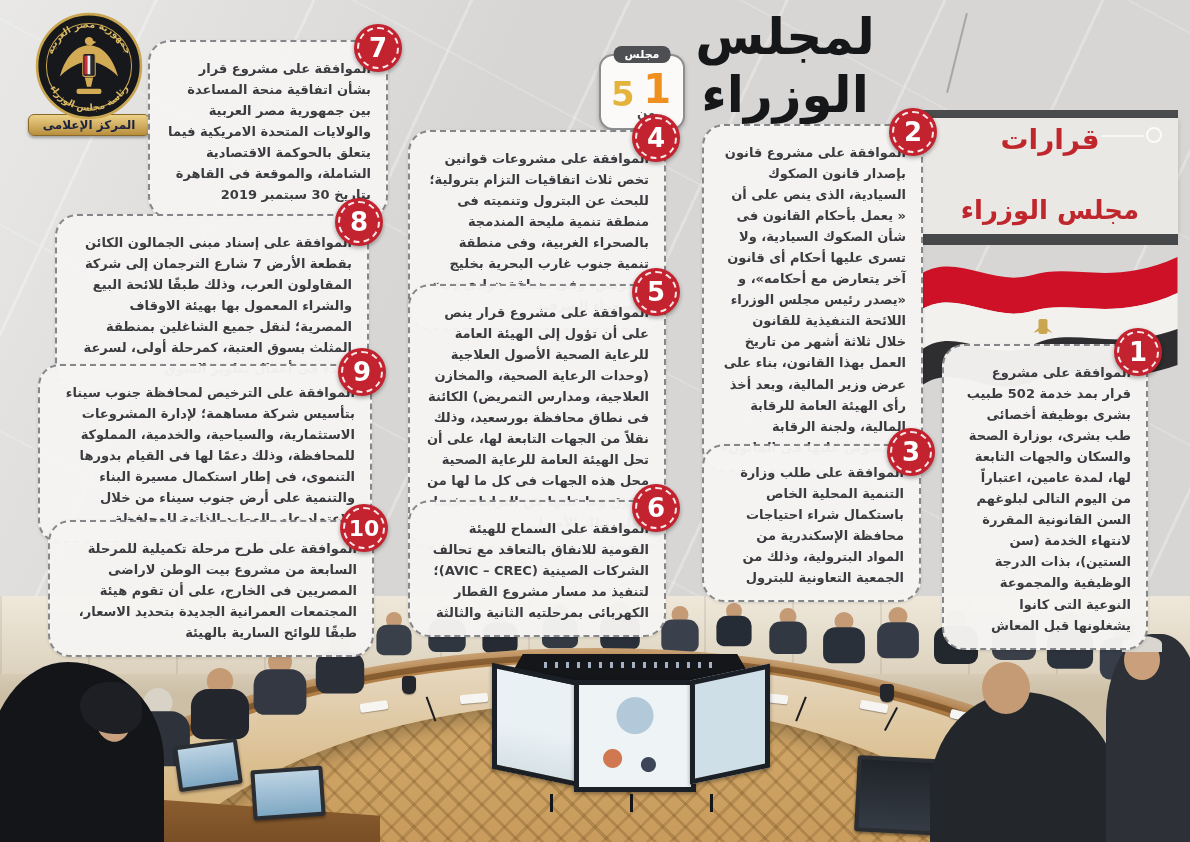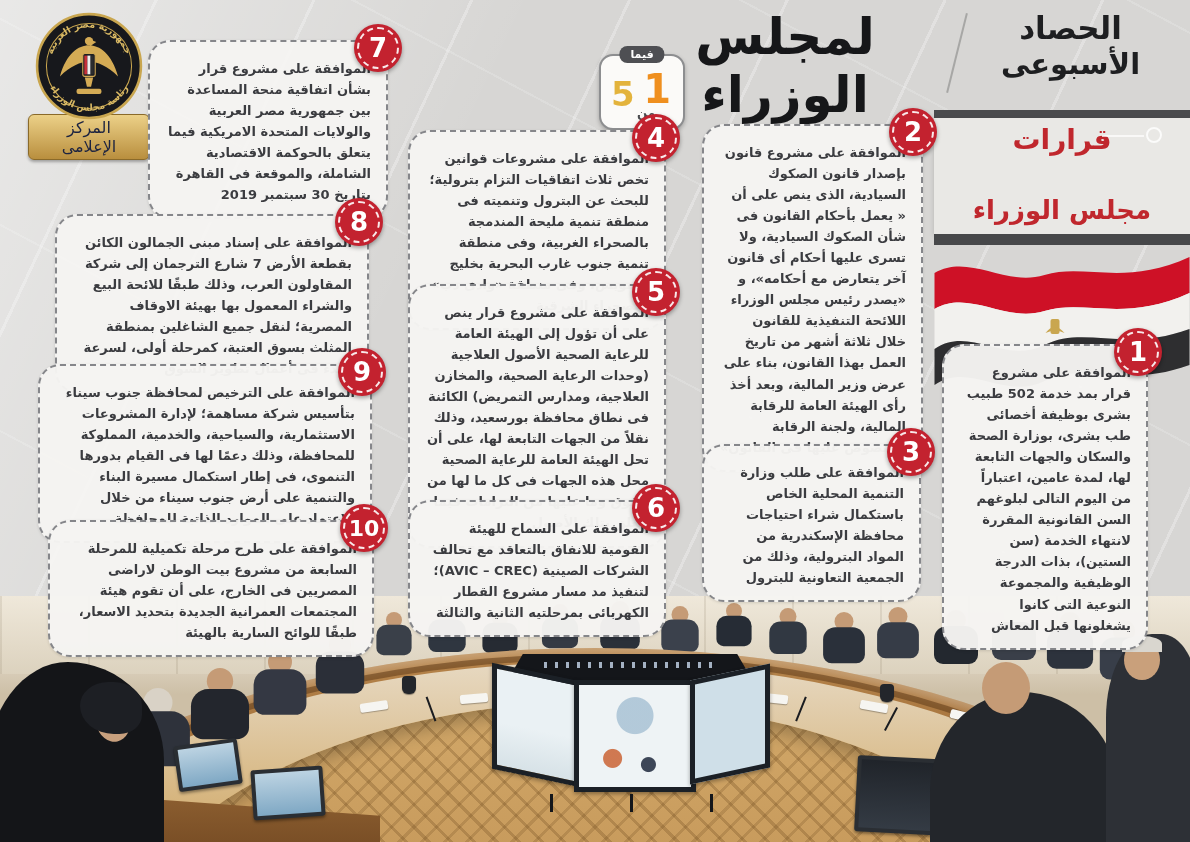--- a/index.html
+++ b/index.html
@@ -24,23 +24,23 @@
   
   .page-badge{position:absolute;left:599px;top:54px;width:86px;height:76px;background:#fbfaf8;border:2px solid #8d8e90;border-radius:14px;box-shadow:0 2px 4px rgba(0,0,0,.25);direction:rtl;}
   .page-badge .lbl{position:absolute;top:-10px;left:50%;transform:translateX(-50%);background:#4e4f53;color:#fff;font-size:11px;font-weight:bold;padding:2px 11px;border-radius:8px;white-space:nowrap;}
   .page-badge .cur{position:absolute;right:12px;top:10px;font-size:40px;font-weight:bold;color:#ef8f1f;}
   .page-badge .sep{position:absolute;left:36px;bottom:8px;font-size:12px;color:#4a4b4f;font-weight:bold;}
   .page-badge .tot{position:absolute;left:10px;top:18px;font-size:34px;font-weight:bold;color:#e3b33c;}
   
   .logo{position:absolute;top:12px;left:28px;width:122px;text-align:center;direction:rtl;}
   .logo svg{display:block;margin:0 auto;}
   .logo .banner{margin-top:-6px;background:linear-gradient(#ecd188,#b98f3e);border:1px solid #8a6a2a;border-radius:6px;
-    color:#1c2340;font-size:16px;font-weight:normal;padding:3px 12px;box-shadow:0 2px 3px rgba(0,0,0,.3);}
-  
-  .side-panel{position:absolute;left:auto;right:0;top:110px;width:256px;}
+    color:#1c2340;font-size:12px;font-weight:bold;padding:3px 12px;box-shadow:0 2px 3px rgba(0,0,0,.3);}
+  
+  .side-panel{position:absolute;left:auto;right:12px;top:110px;width:256px;}
   .side-panel .bar-top{height:8px;background:#4a4b4d;}
   .side-panel .body{background:#e9e8e5;padding:6px 0 8px;text-align:center;color:#c0272d;font-weight:bold;line-height:1.15;box-shadow:0 2px 5px rgba(0,0,0,.15);}
   .side-panel .t1{font-size:28px;}
   .side-panel .t2{font-size:26px;margin-top:40px;}
   .side-panel .bar-bottom{height:11px;background:#47484a;}
   .side-panel .flag{margin-top:2px;}
   .circuit{position:absolute;right:28px;top:126px;width:60px;height:20px;}
   .circuit .ln{position:absolute;right:18px;top:9px;width:42px;height:2px;background:rgba(255,255,255,.7);}
   .circuit .ci{position:absolute;right:0;top:1px;width:16px;height:16px;border:2px solid rgba(255,255,255,.8);border-radius:50%;}
   
@@ -185,29 +185,25 @@
 
     <div class="fg-desk"></div>
     <span class="laptop lap1"></span>
     <span class="laptop lap2"></span>
     <div class="fg-woman"></div>
     <span class="laptop lap3"></span>
     <div class="fg-man"></div>
     <div class="fg-man2"></div>
   </div>
 
-  <div class="kicker">
-    <div class="k1">الحصاد</div>
-    <div class="k2">الأسبوعى</div>
-  </div>
   <div class="header-slash"></div>
   <div class="main-title">لمجلس الوزراء</div>
 
   <div class="page-badge">
-    <span class="lbl">فيما</span>
+    <span class="lbl">مجلس</span>
     <span class="cur">1</span>
     <span class="sep">من</span>
     <span class="tot">5</span>
   </div>
 
   <div class="logo">
     <svg width="108" height="108" viewBox="0 0 104 104">
       <circle cx="52" cy="52" r="50" fill="#17181c" stroke="#c9a64f" stroke-width="2.5"></circle>
       <circle cx="52" cy="52" r="41" fill="none" stroke="#c9a64f" stroke-width="1"></circle>
       <path id="arcT" d="M15,52 A37,37 0 0 1 89,52" fill="none"></path>

